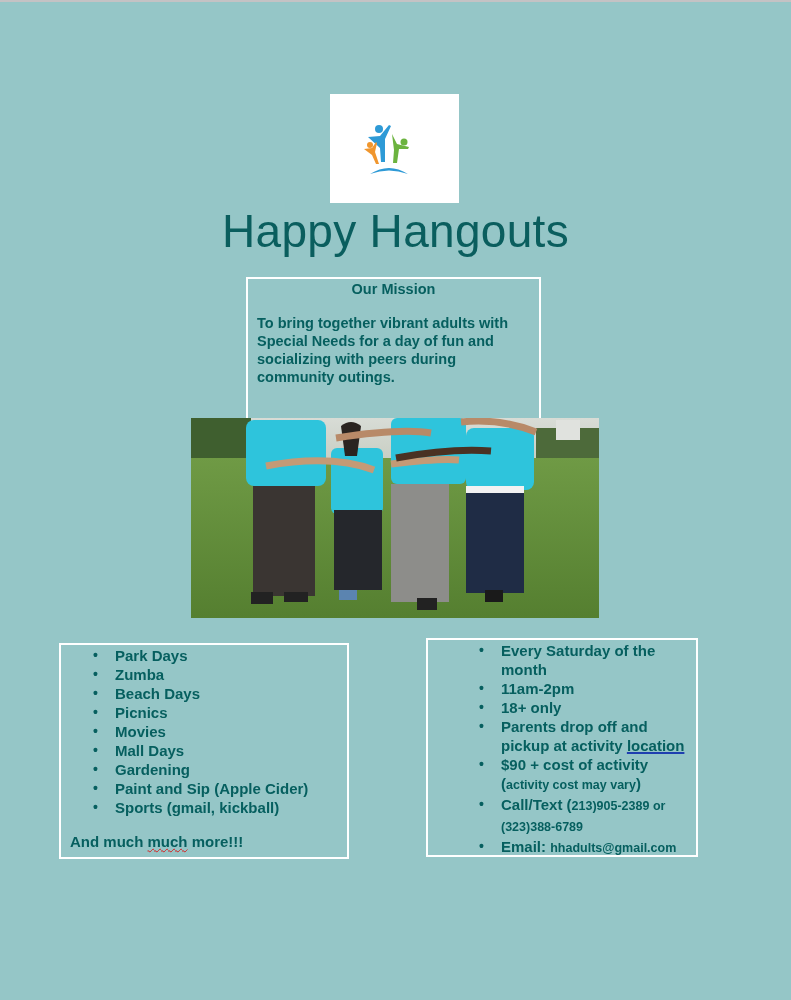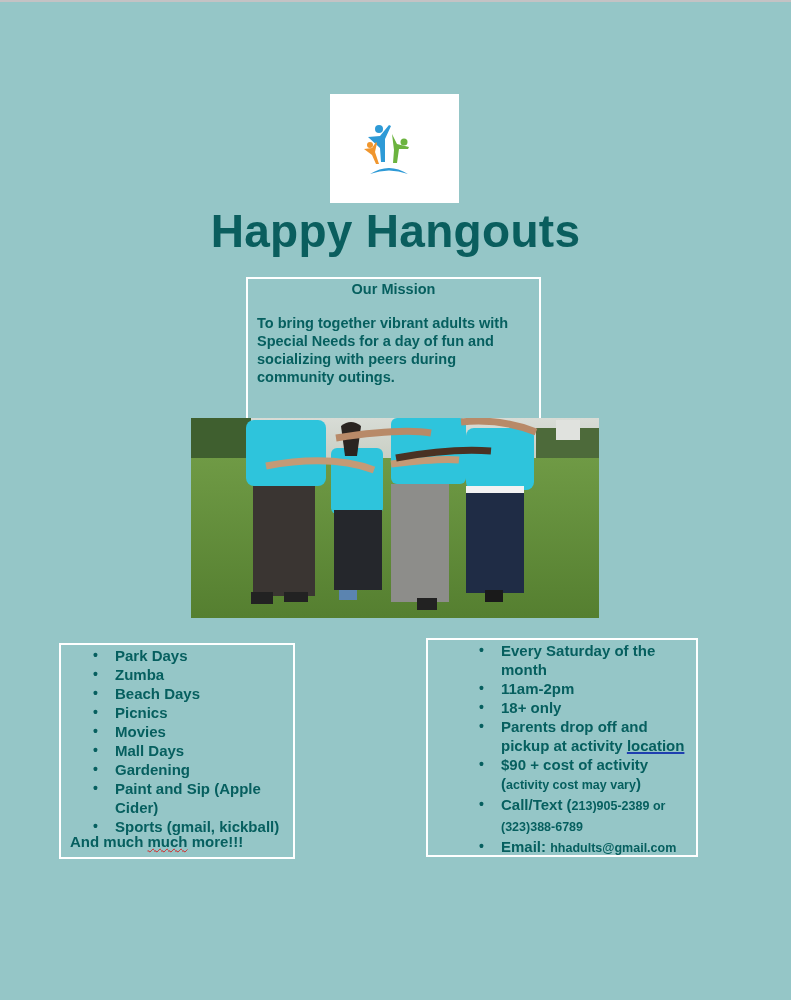--- a/index.html
+++ b/index.html
@@ -10,37 +10,37 @@
     color:#065f5f;
   }
   .topline { position:absolute; left:0; top:0; width:791px; height:2px; background:#c4c2c4; }
   .logo-box {
     position:absolute; left:330px; top:94px; width:129px; height:109px;
     background:#ffffff;
   }
   .logo-box svg { position:absolute; left:34px; top:28px; }
   .title {
     position:absolute; left:0; width:791px; top:204px; text-align:center;
-    font-weight:bold; font-size:46px; color:#0a5e5e; letter-spacing:0.3px;
+    font-weight:normal; font-size:46px; color:#0a5e5e; letter-spacing:0.3px;
   }
   .mission {
     position:absolute; left:246px; top:277px; width:295px; height:164px;
     border:2px solid #ffffff; box-sizing:border-box;
     font-weight:bold; font-size:14.5px; line-height:18px;
   }
   .mission .mtitle { text-align:center; margin-top:1px; }
   .mission .mbody { padding:16px 8px 0 9px; }
   .photo {
     position:absolute; left:191px; top:418px; width:408px; height:200px; overflow:hidden;
   }
   .box {
     position:absolute; border:2px solid #ffffff; box-sizing:border-box;
     font-weight:bold; color:#065f5f;
   }
-  .box-left { left:59px; top:643px; width:236px; height:216px; }
+  .box-left { left:59px; top:643px; width:290px; height:216px; }
   .box-right { left:426px; top:638px; width:272px; height:219px; }
   ul { margin:0; padding:0; list-style:none; }
   .box-left ul { padding-top:1px; }
   .box-left li { position:relative; padding-left:54px; font-size:15px; line-height:19px; }
   .box-left li::before, .box-right li::before {
     content:"•"; position:absolute; left:32px; top:0; font-size:14px;
   }
   .box-left .more { position:absolute; left:9px; top:188px; font-size:15px; }
   .squiggle { text-decoration:underline wavy #d32020; text-decoration-thickness:1px; }
   .box-right ul { padding-top:1px;padding-left:19px; }

